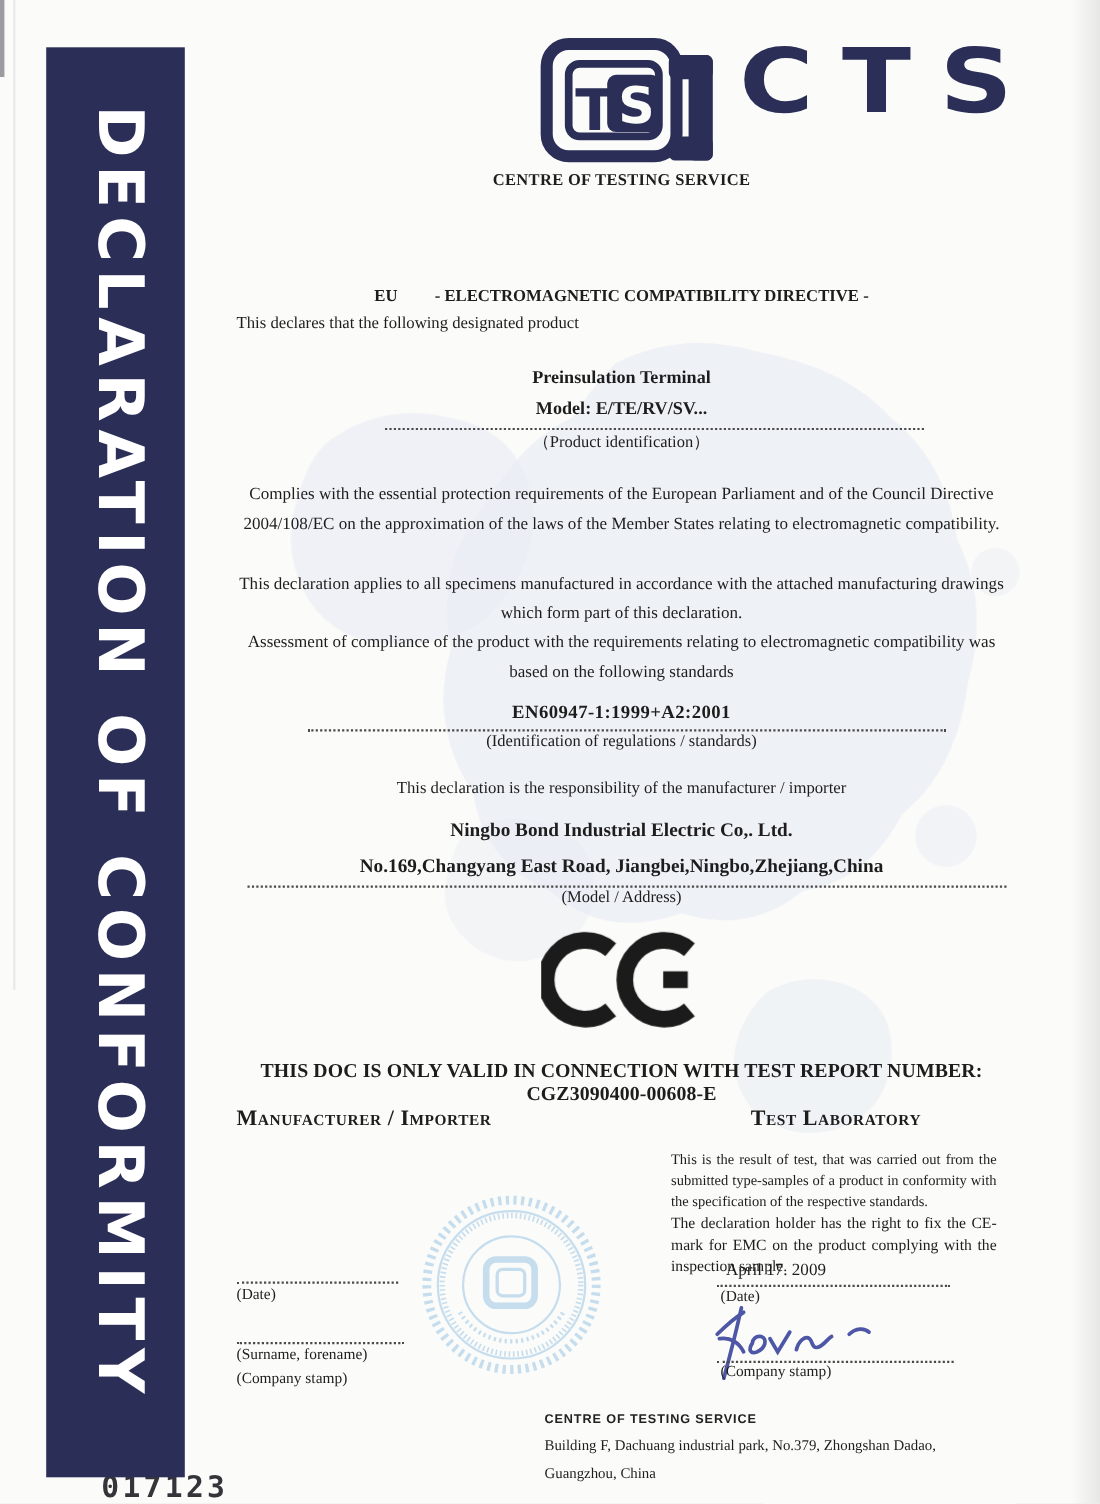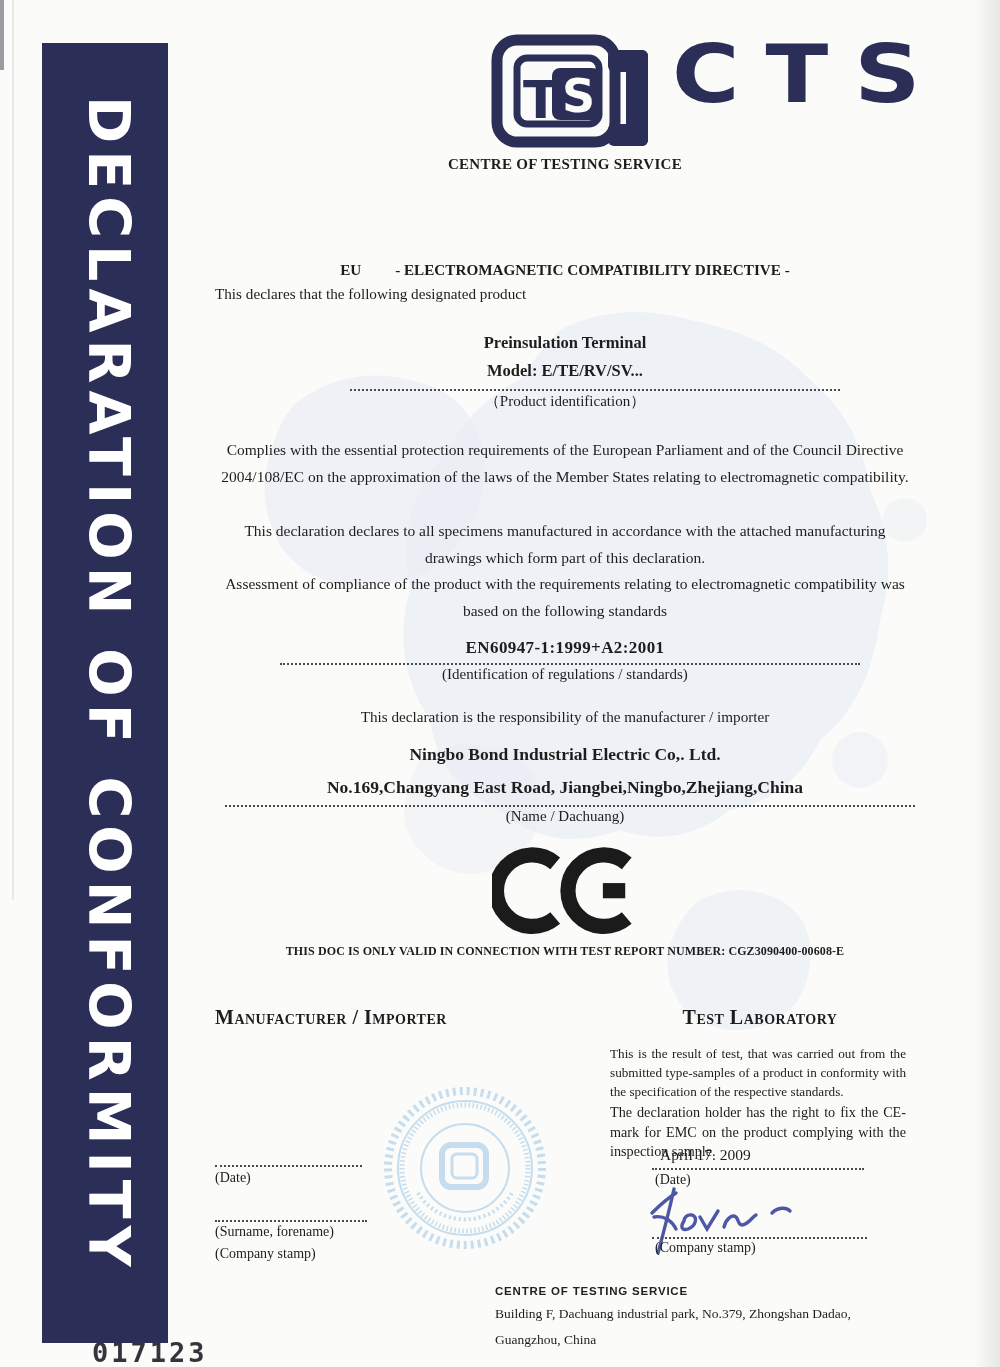--- a/index.html
+++ b/index.html
@@ -35,21 +35,21 @@
   .doc-title{font-weight:bold;font-size:31px;font-variant:small-caps;letter-spacing:1px;}
   .directive{font-weight:bold;font-size:15.2px;}
   .directive .pfx{margin-right:30px;}
   .declares{font-size:15.2px;padding-left:25px;}
   .prod-line{font-weight:bold;font-size:16.5px;}
   .caption{font-size:15px;}
   .para{font-size:15.5px;line-height:27px;}
   .std{font-weight:bold;font-size:17px;letter-spacing:.4px;}
   .resp{font-size:15.2px;}
   .mfg{font-weight:bold;font-size:17.5px;}
-  .validity{font-weight:bold;font-size:12px;letter-spacing:.1px;}
+  .validity{font-weight:bold;font-size:18px;letter-spacing:.1px;margin-top:19px;}
   .col-header{font-weight:bold;font-size:20px;font-variant:small-caps;letter-spacing:.5px;}
   .lab-para1{font-size:13.2px;line-height:19px;text-align:justify;}
   .lab-para2{font-size:14.2px;line-height:19.5px;text-align:justify;}
   .small-label{font-size:14px;}
   .date-value{font-size:15.5px;}
   .footer-org{font-family:"Liberation Sans",sans-serif;font-weight:bold;
     font-size:11.5px;letter-spacing:.8px;color:#222;}
   .footer-addr{font-size:13.5px;}
   .serial{font-family:"DejaVu Sans Mono",monospace;font-weight:bold;
     font-size:27px;letter-spacing:3px;color:#34343a;}
@@ -102,33 +102,33 @@
     <span>- ELECTROMAGNETIC COMPATIBILITY DIRECTIVE -</span>
   </div>
   <div class="abs col ctr prod-line z2" style="top:333px;">Preinsulation Terminal</div>
 
   <div class="abs col declares z2" style="top:285px;">This declares that the following designated product</div>
   <div class="abs col ctr prod-line z2" style="top:361px;">Model: E/TE/RV/SV...</div>
   <div class="abs dotted z2" style="left:350px;top:389px;width:490px;"></div>
   <div class="abs col ctr caption z2" style="top:392px;">（Product identification）</div>
 
   <div class="abs ctr para z2" style="left:215px;top:436px;width:700px;">Complies with the essential protection requirements of the European Parliament and of the Council Directive 2004/108/EC on the approximation of the laws of the Member States relating to electromagnetic compatibility.</div>
-  <div class="abs ctr para z2" style="left:215px;top:517px;width:700px;">This declaration declares to all specimens manufactured in accordance with the attached manufacturing drawings which form part of this declaration.</div>
+  <div class="abs ctr para z2" style="left:215px;top:517px;width:700px;">This declaration applies to all specimens manufactured in accordance with the attached manufacturing drawings which form part of this declaration.</div>
   <div class="abs ctr para z2" style="left:215px;top:570px;width:700px;">Assessment of compliance of the product with the requirements relating to electromagnetic compatibility was based on the following standards</div>
 
   <div class="abs col ctr std z2" style="top:638px;">EN60947-1:1999+A2:2001</div>
   <div class="abs dotted z2" style="left:280px;top:663px;width:580px;"></div>
   <div class="abs col ctr caption z2" style="top:666px;">(Identification of regulations / standards)</div>
 
   <div class="abs col ctr resp z2" style="top:708px;">This declaration is the responsibility of the manufacturer / importer</div>
 
   <div class="abs col ctr mfg z2" style="top:744px;">Ningbo Bond Industrial Electric Co,. Ltd.</div>
   <div class="abs col ctr mfg z2" style="top:777px;">No.169,Changyang East Road, Jiangbei,Ningbo,Zhejiang,China</div>
   <div class="abs dotted z2" style="left:225px;top:805px;width:690px;"></div>
-  <div class="abs col ctr caption z2" style="top:808px;">(Name / Dachuang)</div>
+  <div class="abs col ctr caption z2" style="top:808px;">(Model / Address)</div>
 
   <svg class="abs z2" style="left:492px;top:838px;" width="152" height="100" viewBox="0 0 170 110">
     <g stroke="#1b1b1b" stroke-width="17" fill="none">
       <path d="M70.7,27.4 A40,40 0 1 0 70.7,88.6"></path>
       <path d="M150.7,27.4 A40,40 0 1 0 150.7,88.6"></path>
       <path d="M124,58 L149,58"></path>
     </g>
   </svg>
 
   <div class="abs col ctr validity z2" style="top:944px;">THIS DOC IS ONLY VALID IN CONNECTION WITH TEST REPORT NUMBER: CGZ3090400-00608-E</div>

